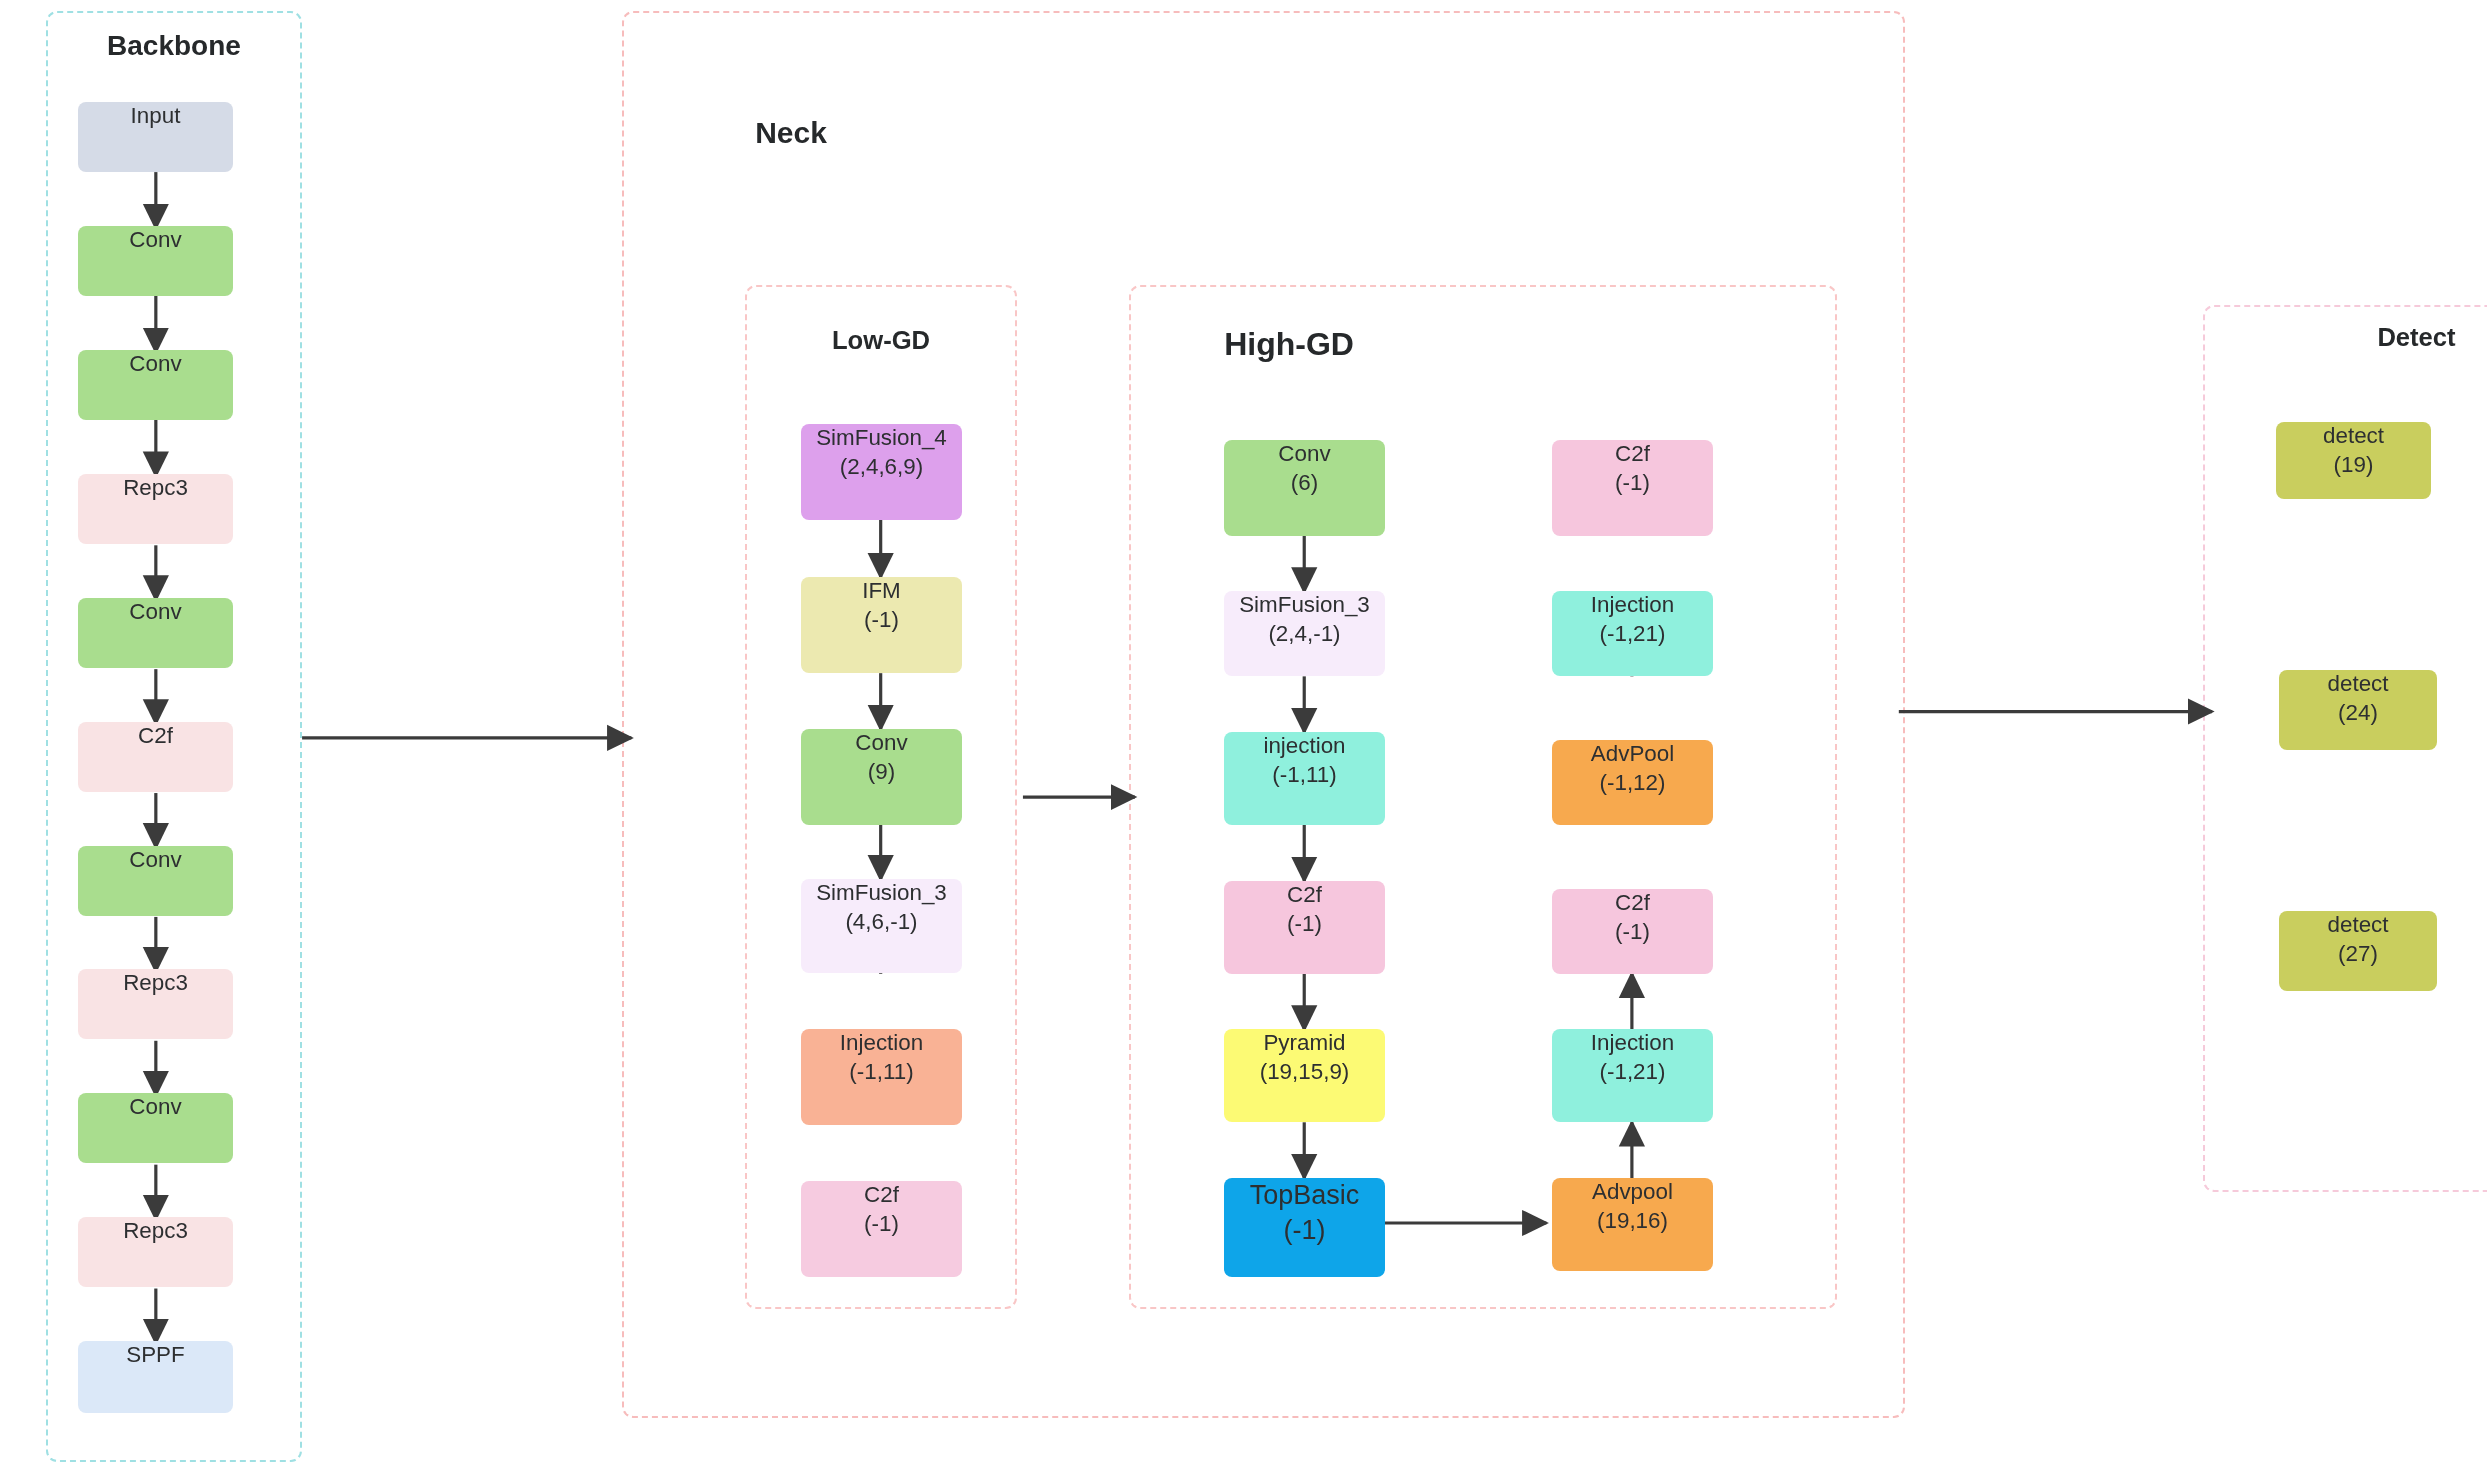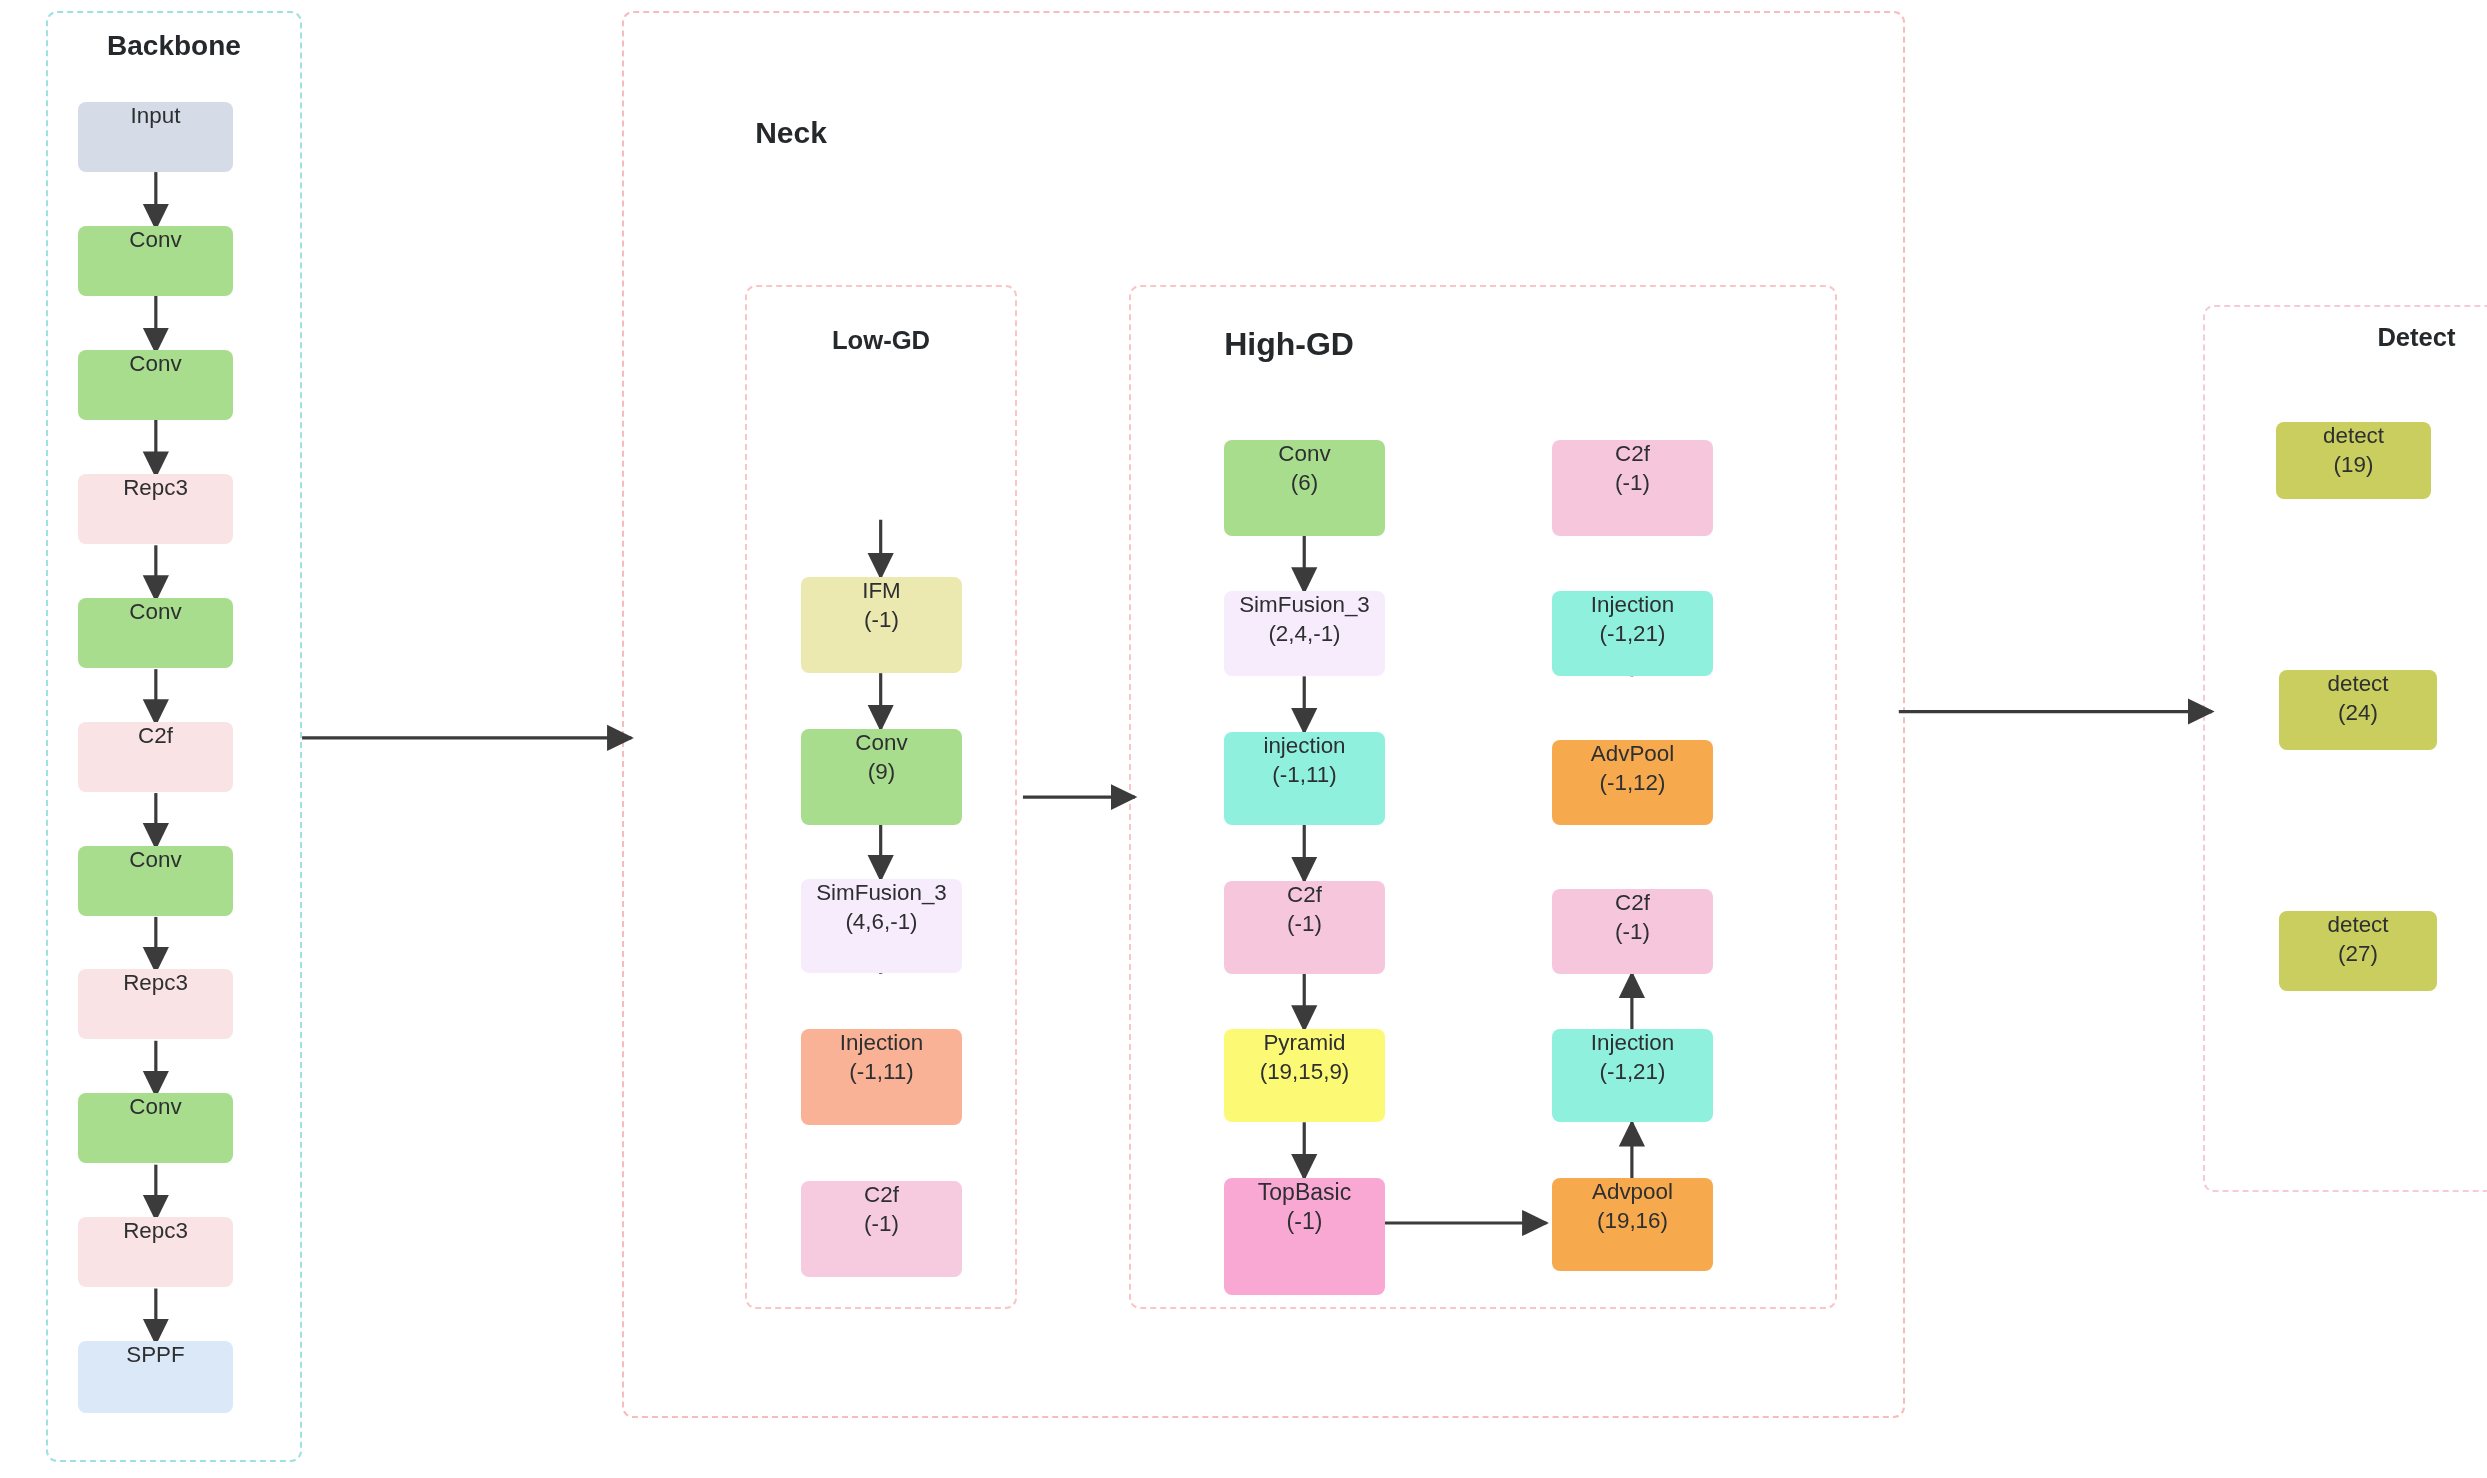--- a/index.html
+++ b/index.html
@@ -162,20 +162,24 @@
   </div>
   <div class="node" style="left:78px; top:1217px; width:155px; height:70px; background:#f9e3e4; font-size:22.4px;">
     <span class="l1">Repc3</span>
 
   </div>
   <div class="node" style="left:78px; top:1341px; width:155px; height:72px; background:#dbe8f8; font-size:22.4px;">
     <span class="l1">SPPF</span>
 
   </div>
 
+  <div class="node" style="left:801px; top:424px; width:161px; height:96px; background:#dda0ec; font-size:22.4px;">
+    <span class="l1">SimFusion_4</span>
+    <span class="l2">(2,4,6,9)</span>
+  </div>
   <div class="node" style="left:801px; top:577px; width:161px; height:96px; background:#ece9b0; font-size:22.4px;">
     <span class="l1">IFM</span>
     <span class="l2">(-1)</span>
   </div>
   <div class="node" style="left:801px; top:729px; width:161px; height:96px; background:#a9dd8e; font-size:22.4px;">
     <span class="l1">Conv</span>
     <span class="l2">(9)</span>
   </div>
   <div class="node" style="left:801px; top:879px; width:161px; height:94px; background:#f7ecfb; font-size:22.4px;">
     <span class="l1">SimFusion_3</span>
@@ -203,21 +207,21 @@
     <span class="l2">(-1,11)</span>
   </div>
   <div class="node" style="left:1224px; top:881px; width:161px; height:93px; background:#f6c6dd; font-size:22.4px;">
     <span class="l1">C2f</span>
     <span class="l2">(-1)</span>
   </div>
   <div class="node" style="left:1224px; top:1029px; width:161px; height:93px; background:#fcfa74; font-size:22.4px;">
     <span class="l1">Pyramid</span>
     <span class="l2">(19,15,9)</span>
   </div>
-  <div class="node" style="left:1224px; top:1178px; width:161px; height:117px; background:#f9a8d4; font-size:23px;">
+  <div class="node" style="left:1224px; top:1178px; width:161px; height:99px; background:#0ea5e9; font-size:27px;">
     <span class="l1">TopBasic</span>
     <span class="l2">(-1)</span>
   </div>
 
   <div class="node" style="left:1552px; top:440px; width:161px; height:96px; background:#f6c6dd; font-size:22.4px;">
     <span class="l1">C2f</span>
     <span class="l2">(-1)</span>
   </div>
   <div class="node" style="left:1552px; top:591px; width:161px; height:85px; background:#8ff0dd; font-size:22.4px;">
     <span class="l1">Injection</span>

